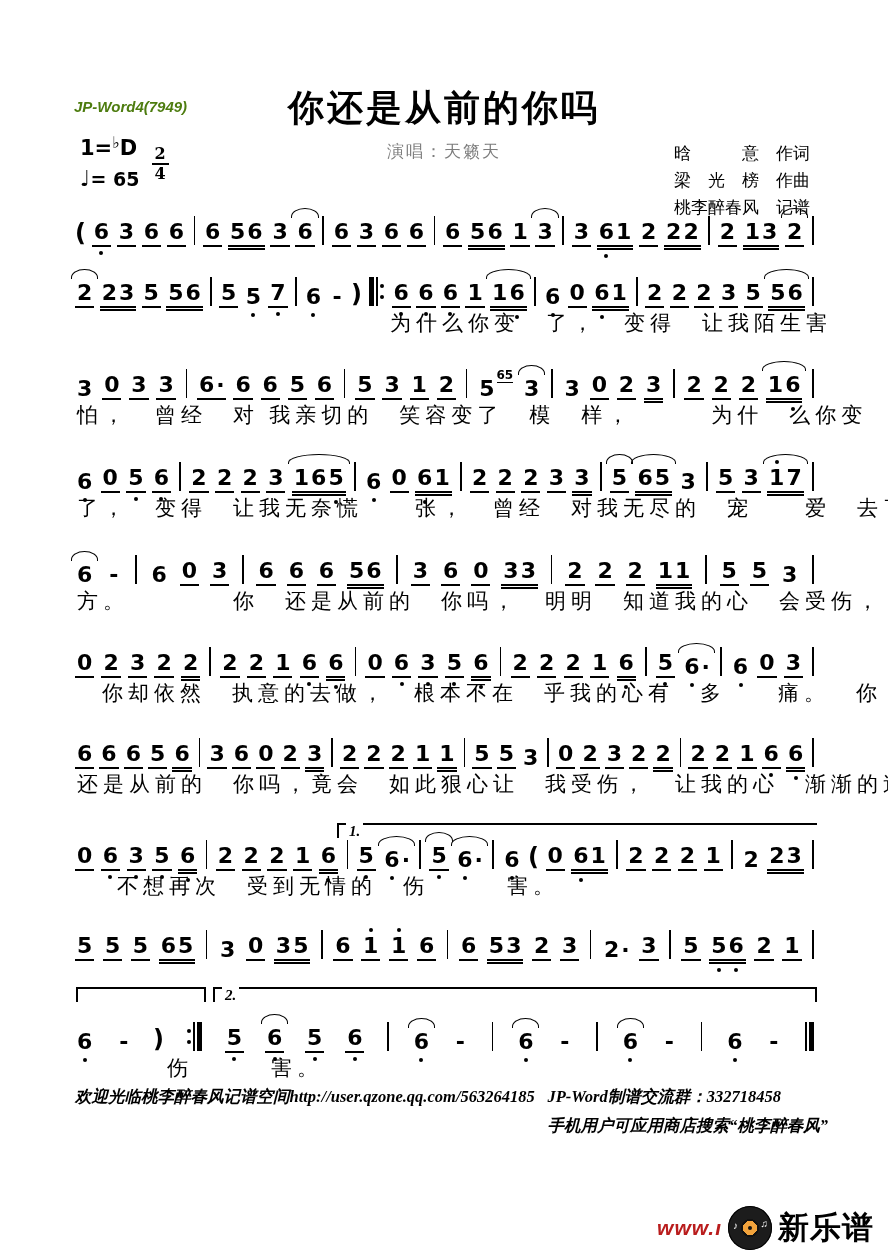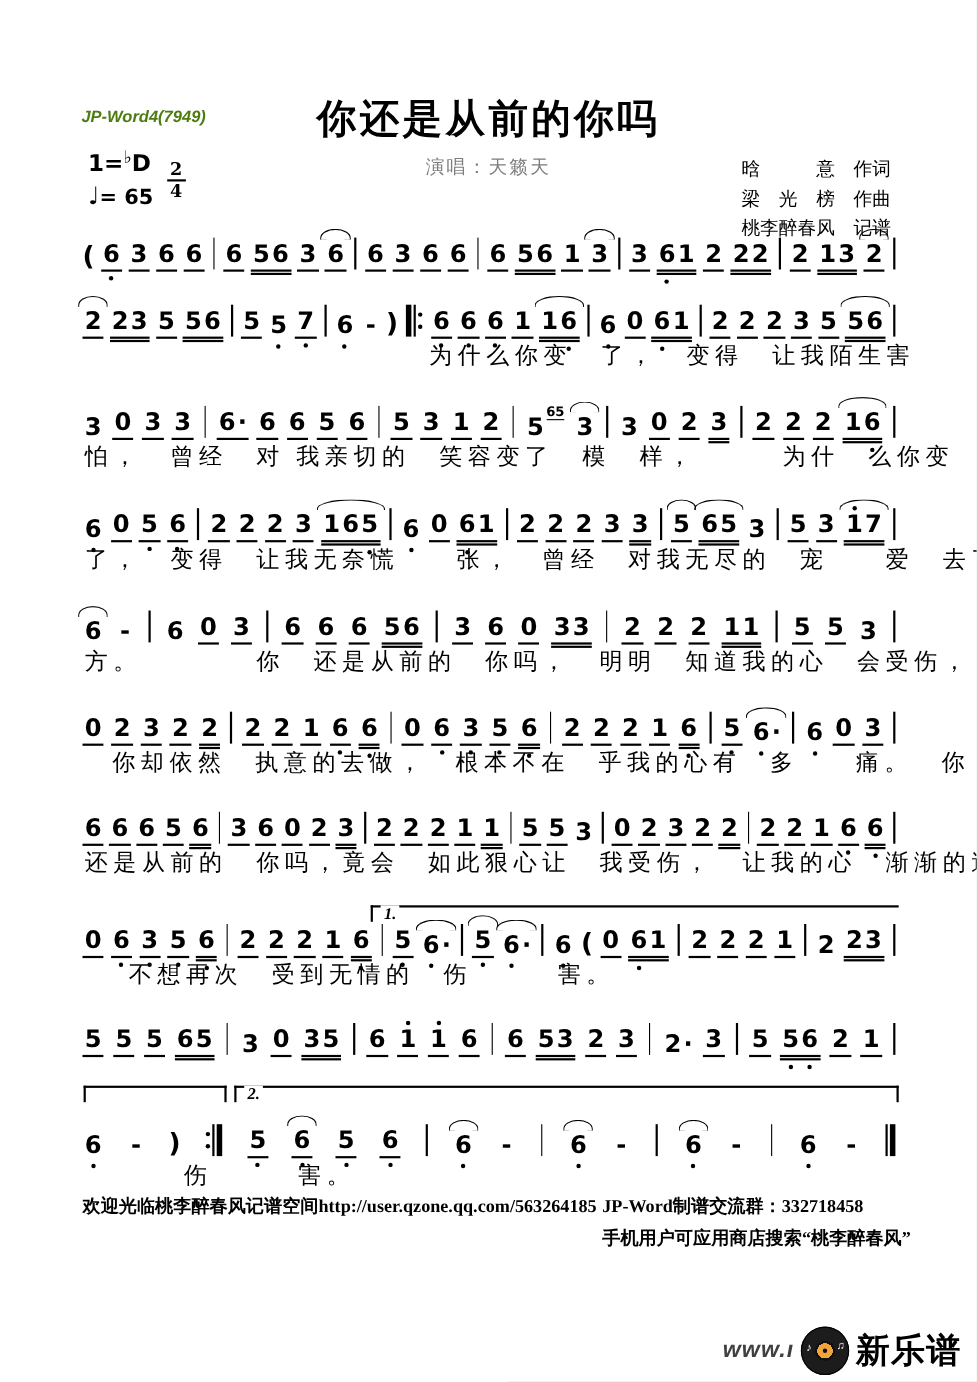--- a/index.html
+++ b/index.html
@@ -38,24 +38,24 @@
   .thickbar{width:4.5px;height:29px;background:#000;display:inline-block;}
   .rdots{display:inline-flex;flex-direction:column;gap:7px;}
   .rdots i{width:4px;height:4px;border-radius:50%;background:#000;}
   .lyr{position:absolute;left:75px;right:60px;font-size:21px;letter-spacing:5px;white-space:nowrap;}
   
   .volta{position:absolute;border-top:2px solid #000;border-left:2px solid #000;height:13px;}
   .volta.closed{border-right:2px solid #000;}
   .volta .vl{position:absolute;left:7px;top:-2px;font:italic 700 15px "Liberation Serif",serif;background:#fff;padding:0 3px;}
   
   .footer{position:absolute;left:75px;right:60px;top:1082px;display:flex;justify-content:space-between;
-          font-size:16.5px;font-weight:600;line-height:29px;}
+          font-size:16.5px;font-weight:600;line-height:29px;font-style:italic;}
   
   .logo{position:absolute;right:14px;bottom:6px;display:flex;align-items:center;gap:6px;}
-  .logo .www{font:italic 800 21px "Liberation Sans","DejaVu Sans",sans-serif;color:#404040;letter-spacing:1px;}
+  .logo .www{font:italic 800 21px "Liberation Sans","DejaVu Sans",sans-serif;color:#b91c1c;letter-spacing:1px;}
   .vinyl{position:relative;width:44px;height:44px;border-radius:50%;
          background:radial-gradient(circle,#f2a33c 0 7px,#111 7px 9px,#1c1c1c 9px 22px);
          box-shadow:inset 0 0 0 1px #000;}
   .vinyl::before{content:"";position:absolute;left:50%;top:50%;width:4px;height:4px;margin:-2px 0 0 -2px;border-radius:50%;background:#111;}
   .vinyl .n1,.vinyl .n2{position:absolute;color:#fff;font-size:10px;line-height:1;}
   .vinyl .n1{left:5px;top:15px;} .vinyl .n2{right:4px;top:13px;}
   .logo .brand{font-size:31px;font-weight:900;font-family:"Liberation Sans","DejaVu Sans",sans-serif;letter-spacing:1px;}
 </style>
 </head>
 <body>

